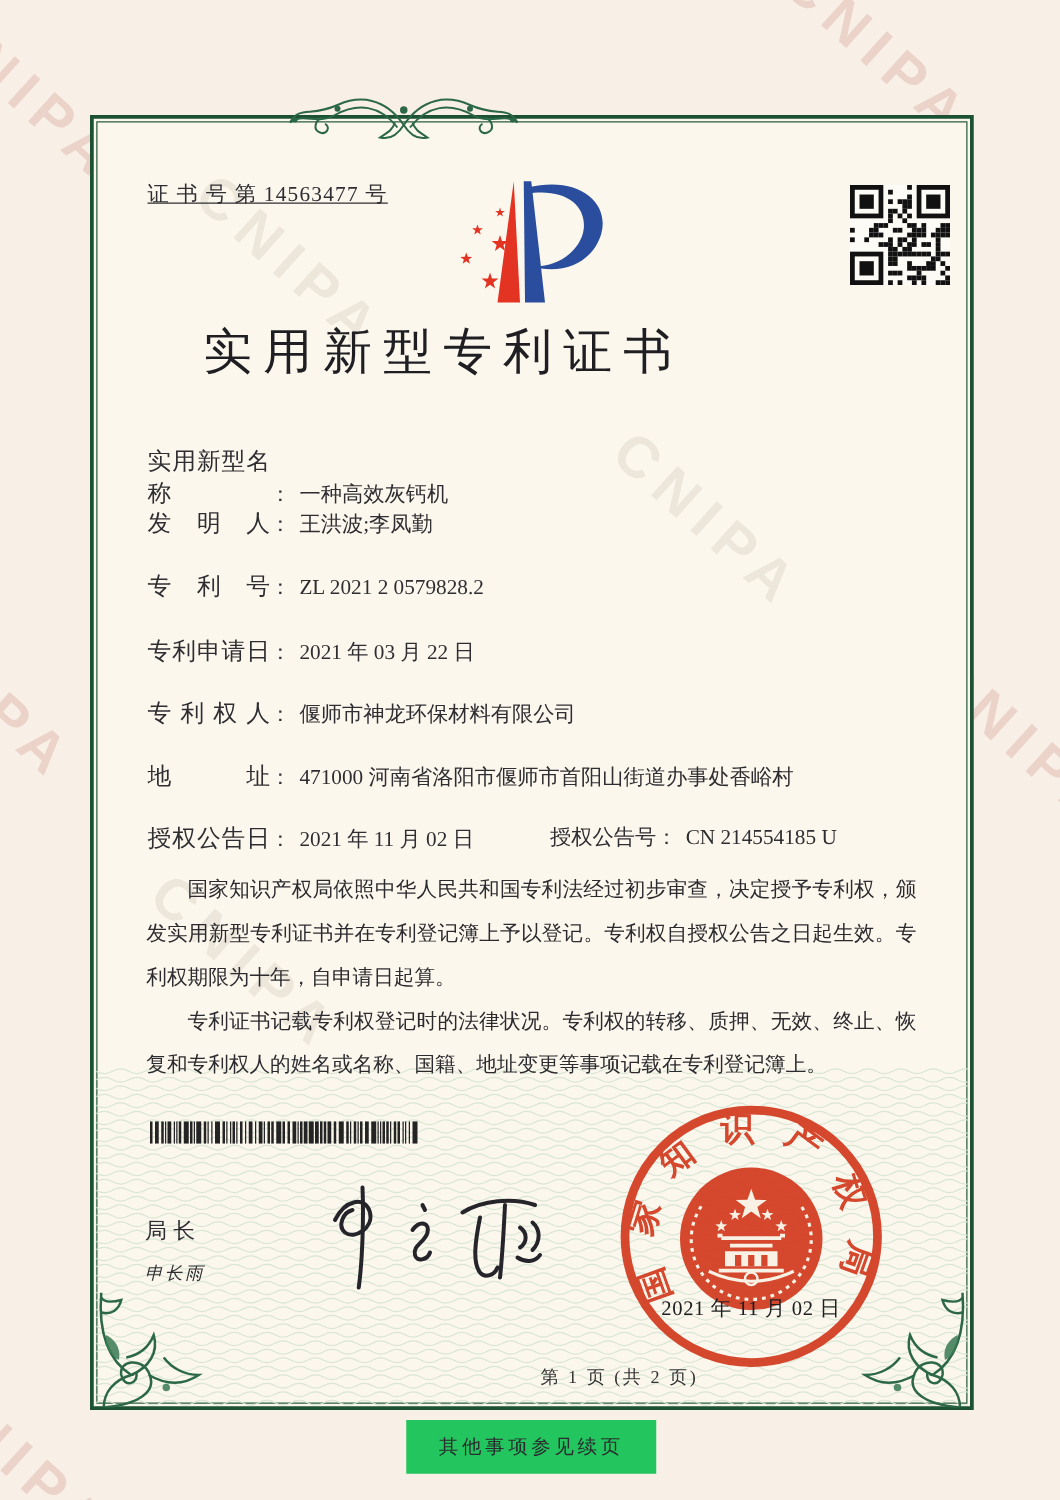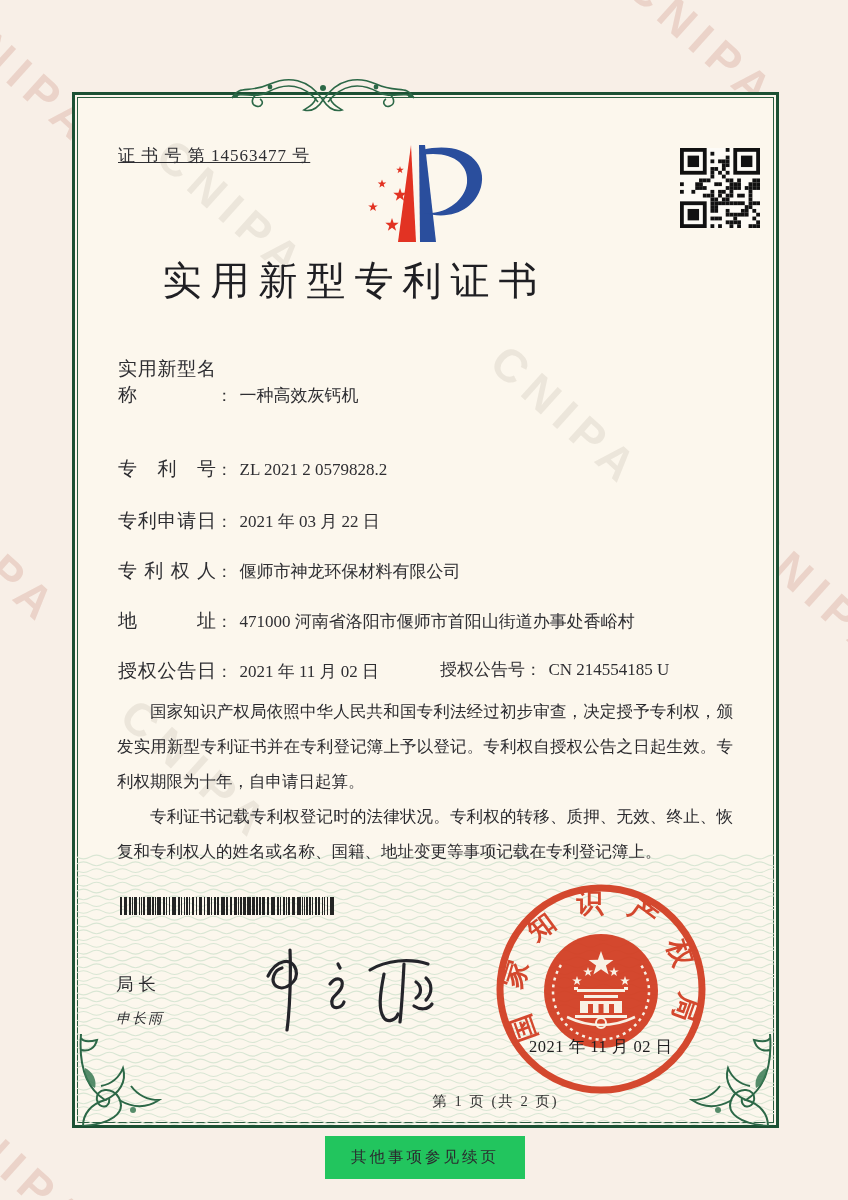--- a/index.html
+++ b/index.html
@@ -300,20 +300,23 @@
       <rect x="72" y="80" width="4" height="4" fill="#111"></rect>
       <rect x="76" y="80" width="4" height="4" fill="#111"></rect>
       <rect x="80" y="80" width="4" height="4" fill="#111"></rect>
     </svg>
 
   <div class="title">实用新型专利证书</div>
 
   <div class="field" style="top:356px">
     <span class="flabel">实用新型名称</span><span class="fcolon">：</span><span class="fvalue">一种高效灰钙机</span>
   </div>
+  <div class="field" style="top:406px">
+    <span class="flabel">发明人</span><span class="fcolon">：</span><span class="fvalue">王洪波;李凤勤</span>
+  </div>
   <div class="field" style="top:456px">
     <span class="flabel">专利号</span><span class="fcolon">：</span><span class="fvalue">ZL 2021 2 0579828.2</span>
   </div>
   <div class="field" style="top:508px">
     <span class="flabel">专利申请日</span><span class="fcolon">：</span><span class="fvalue">2021 年 03 月 22 日</span>
   </div>
   <div class="field" style="top:558px">
     <span class="flabel">专利权人</span><span class="fcolon">：</span><span class="fvalue">偃师市神龙环保材料有限公司</span>
   </div>
   <div class="field" style="top:608px">

